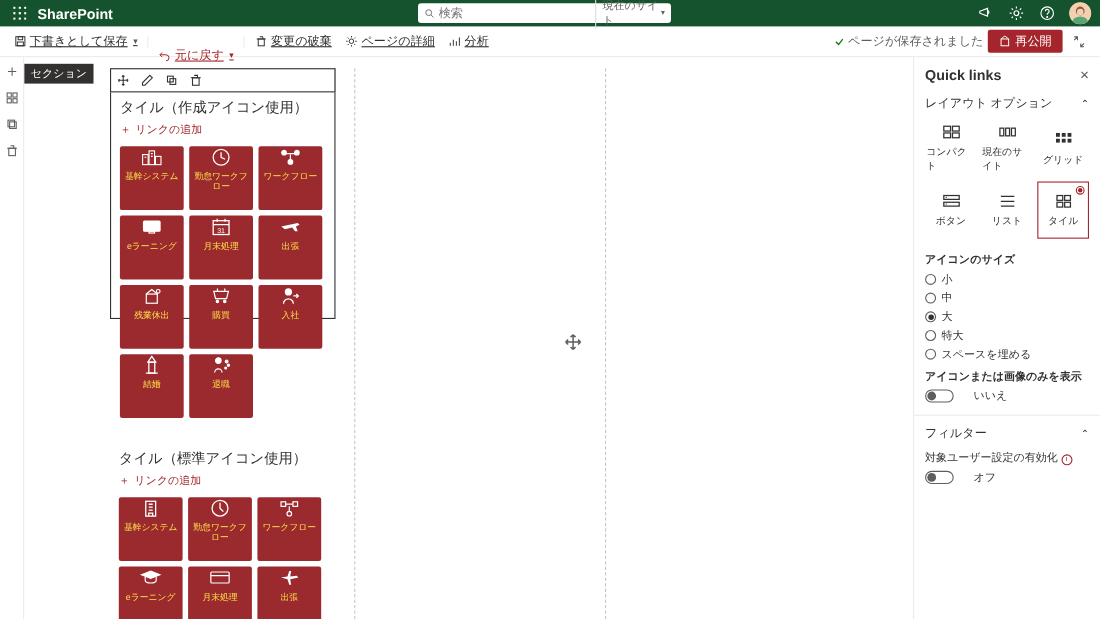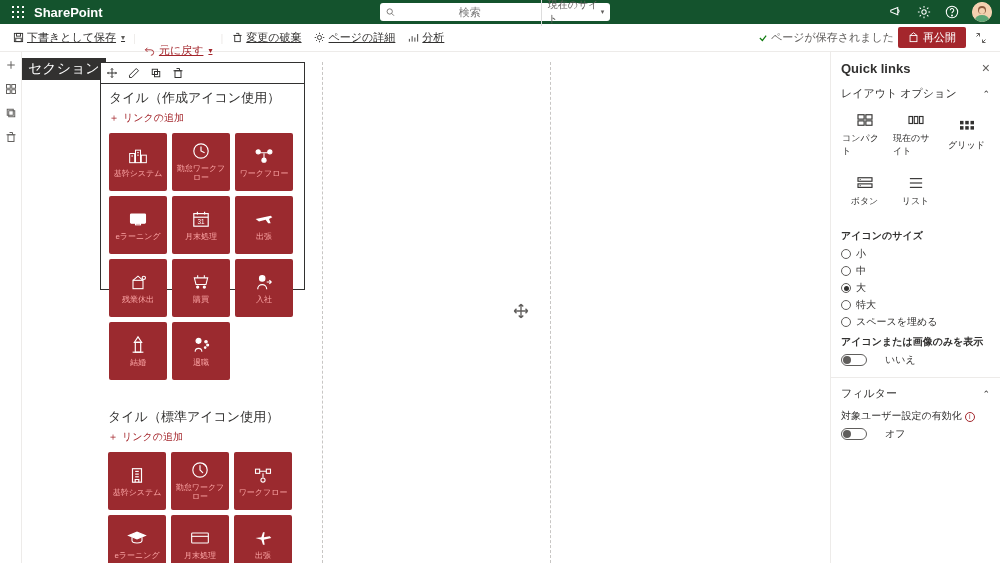--- a/index.html
+++ b/index.html
@@ -5,21 +5,21 @@
 * { box-sizing: border-box; margin: 0; padding: 0; font-family: "Segoe UI", -apple-system, sans-serif; }
 body { width: 1000px; height: 563px; overflow: hidden; background: #fff; font-size: 12px; color: #323130; }
 
 
 .suite-header { height: 24px; background: #14532d; color: #fff; display: flex; align-items: center; padding: 0 8px; }
 .waffle { width: 20px; height: 20px; display: flex; align-items: center; justify-content: center; cursor: pointer; }
 .waffle svg { width: 12px; height: 12px; }
 .brand { font-weight: 600; font-size: 13px; margin-left: 6px; }
 .search-wrap { flex: 1; display: flex; justify-content: center; }
 .search-box { display: flex; align-items: center; background: #fff; border-radius: 3px; height: 18px; width: 230px; padding: 0 6px; color: #605e5c; }
-.search-box input { border: none; outline: none; font-size: 11px; flex: 1; background: transparent; text-align: center; }
+.search-box input { border: none; outline: none; font-size: 11px; flex: 1; background: transparent; }
 .search-box .scope { font-size: 10px; color: #605e5c; border-left: 1px solid #ddd; padding-left: 6px; display: flex; align-items: center; gap: 2px; }
 .suite-icons { display: flex; align-items: center; gap: 12px; }
 .suite-icons .ico { width: 16px; height: 16px; display: flex; align-items: center; justify-content: center; cursor: pointer; }
 .avatar { width: 20px; height: 20px; border-radius: 50%; background: #f3d1b0; display: flex; align-items: center; justify-content: center; overflow: hidden; }
 .avatar svg { width: 20px; height: 20px; }
 
 
 .cmd-bar { height: 28px; border-bottom: 1px solid #edebe9; display: flex; align-items: center; padding: 0 8px; font-size: 11px; justify-content: space-between; }
 .cmd-left, .cmd-right { display: flex; align-items: center; gap: 4px; }
 .cmd-item { display: flex; align-items: center; gap: 3px; padding: 2px 4px; cursor: pointer; color: #323130; text-decoration: underline; }
@@ -30,36 +30,36 @@
 .saved { color: #605e5c; display: flex; align-items: center; gap: 3px; }
 .republish { background: #a4262c; color: #fff; padding: 3px 10px; border-radius: 2px; display: flex; align-items: center; gap: 4px; }
 .republish .ci { color: #fff; }
 .contract { width: 22px; height: 22px; display: flex; align-items: center; justify-content: center; cursor: pointer; }
 
 
 .main { display: flex; height: calc(563px - 24px - 28px); }
 .rail { width: 22px; border-right: 1px solid #edebe9; display: flex; flex-direction: column; align-items: center; padding-top: 6px; gap: 10px; }
 .rail .ri { width: 14px; height: 14px; cursor: pointer; display:flex; align-items:center; justify-content:center; color:#605e5c; }
 .canvas { flex: 1; position: relative; overflow: hidden; padding: 8px 0 0 0; }
-.section-label { position: absolute; top: 6px; left: 0; background: #323130; color: #fff; font-size: 14px; padding: 2px 6px; }
+.section-label { position: absolute; top: 6px; left: 0; background: #323130; color: #fff; font-size: 10px; padding: 2px 6px; }
 .col-divider { position: absolute; top: 10px; bottom: 0; width: 0; border-left: 1px dashed #c8c6c4; }
 .col-divider.c1 { left: 300px; }
 .col-divider.c2 { left: 528px; }
 .move-handle { position: absolute; left: 490px; top: 250px; width: 20px; height: 20px; color: #605e5c; }
 
 .webpart { position: absolute; left: 78px; width: 205px; }
 .webpart.selected { border: 1px solid #323130; }
 .wp-toolbar { position: absolute; top: -1px; left: -1px; right: -1px; height: 22px; background: #fff; border: 1px solid #323130; display: flex; align-items: center; padding: 0 4px; gap: 8px; }
 .wp-toolbar .ti { width: 14px; height: 14px; cursor: pointer; display:flex; align-items:center; justify-content:center; color:#323130; }
 .wp-body { padding: 26px 8px 10px 8px; }
 .wp-body.nosel { padding-top: 6px; }
 .wp-title { font-size: 13px; color: #323130; margin-bottom: 4px; }
 .add-link { font-size: 10px; color: #a4262c; display: flex; align-items: center; gap: 4px; margin-bottom: 8px; cursor: pointer; }
 .tiles { display: grid; grid-template-columns: repeat(3, 58px); gap: 5px; }
-.tile { width: 58px; height: 58px; background: #9b2a2f; color: #fca5a5; display: flex; flex-direction: column; align-items: center; justify-content: center; border-radius: 2px; cursor: pointer; gap: 4px; }
+.tile { width: 58px; height: 58px; background: #9b2a2f; color: #fde047; display: flex; flex-direction: column; align-items: center; justify-content: flex-start; border-radius: 2px; cursor: pointer; gap: 4px; }
 .tile .ticon { width: 22px; height: 20px; display:flex; align-items:center; justify-content:center; }
 .tile .tlabel { font-size: 8px; text-align: center; line-height: 1.1; padding: 0 2px; }
 
 
 .pane { width: 170px; border-left: 1px solid #edebe9; padding: 8px 10px; overflow-y: auto; font-size: 11px; }
 .pane-header { display: flex; justify-content: space-between; align-items: center; margin-bottom: 10px; }
 .pane-title { font-weight: 600; font-size: 13px; }
 .pane-close { cursor: pointer; font-size: 14px; color: #605e5c; }
 .pane-section-hdr { display: flex; justify-content: space-between; align-items: center; font-size: 11px; margin-bottom: 8px; cursor: pointer; }
 .layout-grid { display: grid; grid-template-columns: repeat(3, 1fr); gap: 4px; margin-bottom: 12px; }
@@ -538,20 +538,32 @@
         <div class="layout-opt">
           <div class="licon">
             <svg width="16" height="14" viewBox="0 0 18 16" fill="none" stroke="#323130" stroke-width="1.3">
               <line x1="2" y1="3" x2="16" y2="3"></line>
               <line x1="2" y1="8" x2="16" y2="8"></line>
               <line x1="2" y1="13" x2="16" y2="13"></line>
             </svg>
           </div>
           <div class="llabel">リスト</div>
         </div>
+        <div class="layout-opt active">
+          <div class="radio-dot"></div>
+          <div class="licon">
+            <svg width="16" height="14" viewBox="0 0 18 16" fill="none" stroke="#323130" stroke-width="1.3">
+              <rect x="2" y="2" width="6" height="5"></rect>
+              <rect x="10" y="2" width="6" height="5"></rect>
+              <rect x="2" y="9" width="6" height="5"></rect>
+              <rect x="10" y="9" width="6" height="5"></rect>
+            </svg>
+          </div>
+          <div class="llabel">タイル</div>
+        </div>
       </div>
 
     <div class="subhead">アイコンのサイズ</div>
     <div id="sizes">
         <div class="radio-row">
           <span class="radio"></span>
           <span>小</span>
         </div>
         <div class="radio-row">
           <span class="radio"></span>

